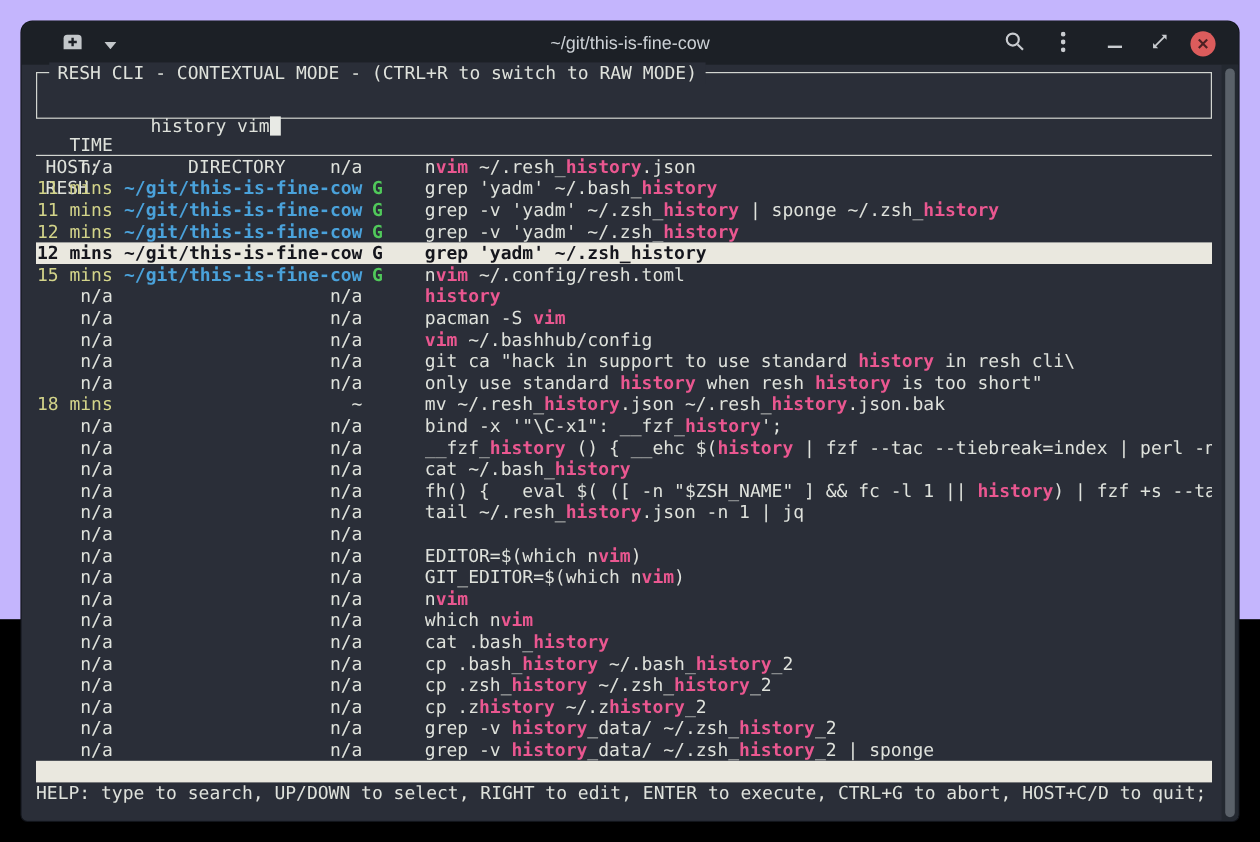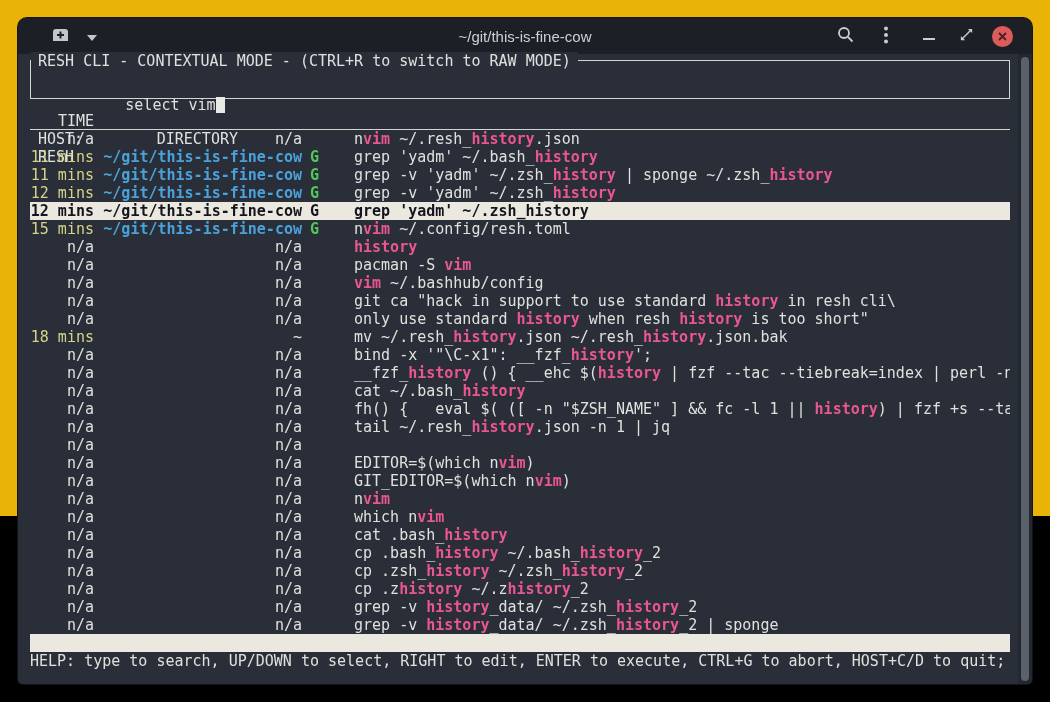--- a/index.html
+++ b/index.html
@@ -1,17 +1,17 @@
 <!DOCTYPE html>
 <html><head>
 <meta charset="utf-8">
 <style>
   * { margin:0; padding:0; box-sizing:border-box; }
   body { background:#000; width:1050px; height:702px; overflow:hidden; }
-  .screen { position:relative; width:1050px; height:516px; background:#eab308; }
+  .screen { position:relative; width:1050px; height:516px; background:#c4b5fd; }
 
   .window {
     position:absolute; left:18px; top:18px; width:1014px; height:666px;
     border-radius:9px 9px 5px 5px; overflow:hidden; background:#2a2e38;
     box-shadow:0 0 0 1px #11141a;
   }
 
   
   .titlebar {
     position:relative; height:36px; background:#1c2026;
@@ -31,21 +31,21 @@
   .terminal {
     position:absolute; top:36px; left:0; right:0; bottom:0;
     background:#2a2e38; padding:6px 22px 0 12px;
     font-family:"DejaVu Sans Mono", monospace;
     font-size:15px; line-height:18px; color:#dfe2dc;
   }
 
   
   .resh-box { position:relative; height:39px; border:1px solid #d2d5d0; margin-bottom:13px; }
   .resh-title {
-    position:absolute; top:-9px; left:0; background:#2a2e38; padding:0 7px;
+    position:absolute; top:-9px; left:10px; background:#2a2e38; padding:0 7px;
     white-space:pre; color:#dfe2dc;text-align:center;
   }
   .search-line { position:absolute; left:4px; bottom:2px; height:18px; white-space:pre; }
   .cursor { display:inline-block; width:9px; height:16px; background:#e8eae5;
     vertical-align:-3px; }
 
   
   .thead { display:flex; height:18px; border-bottom:1px solid #d2d5d0; white-space:pre;flex-direction:column; }
   .c-time  { width:64px;  text-align:right; flex:none; white-space:pre; }
   .c-dir   { width:200px; text-align:right; flex:none; margin-left:8px; white-space:pre; }
@@ -137,21 +137,21 @@
           </svg>
         </span>
       </button>
     </div>
 
     <div class="terminal">
 
       <div class="resh-box">
         <span class="resh-title">RESH CLI - CONTEXTUAL MODE - (CTRL+R to switch to RAW MODE)</span>
         <div class="search-line">
-          <span>select vim</span><span class="cursor"></span>
+          <span>history vim</span><span class="cursor"></span>
         </div>
       </div>
 
       <div class="thead">
         <span class="c-time">TIME</span>
         <span class="c-dir">
           <span>HOST:</span>
           <span>DIRECTORY</span>
         </span>
         <span class="c-flags">RESH</span>

